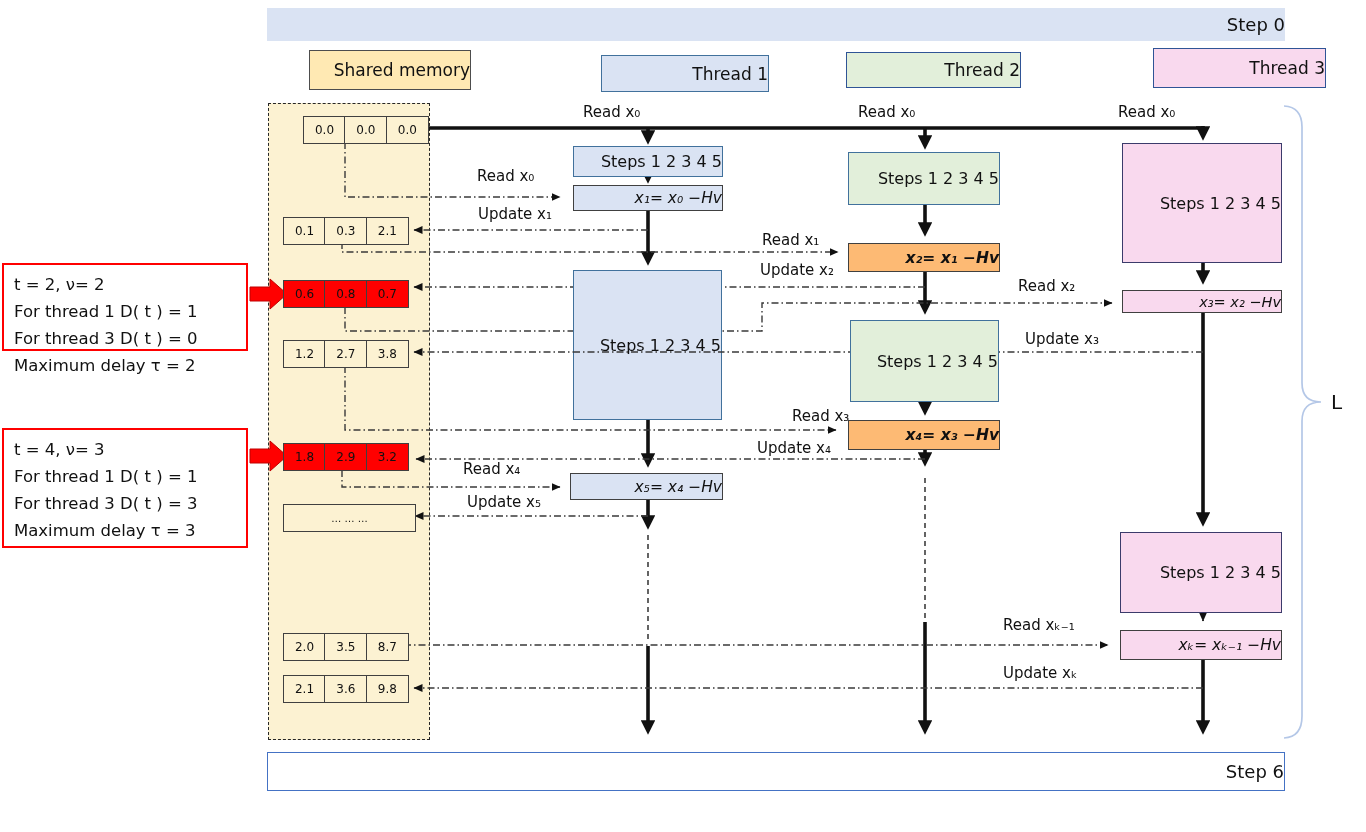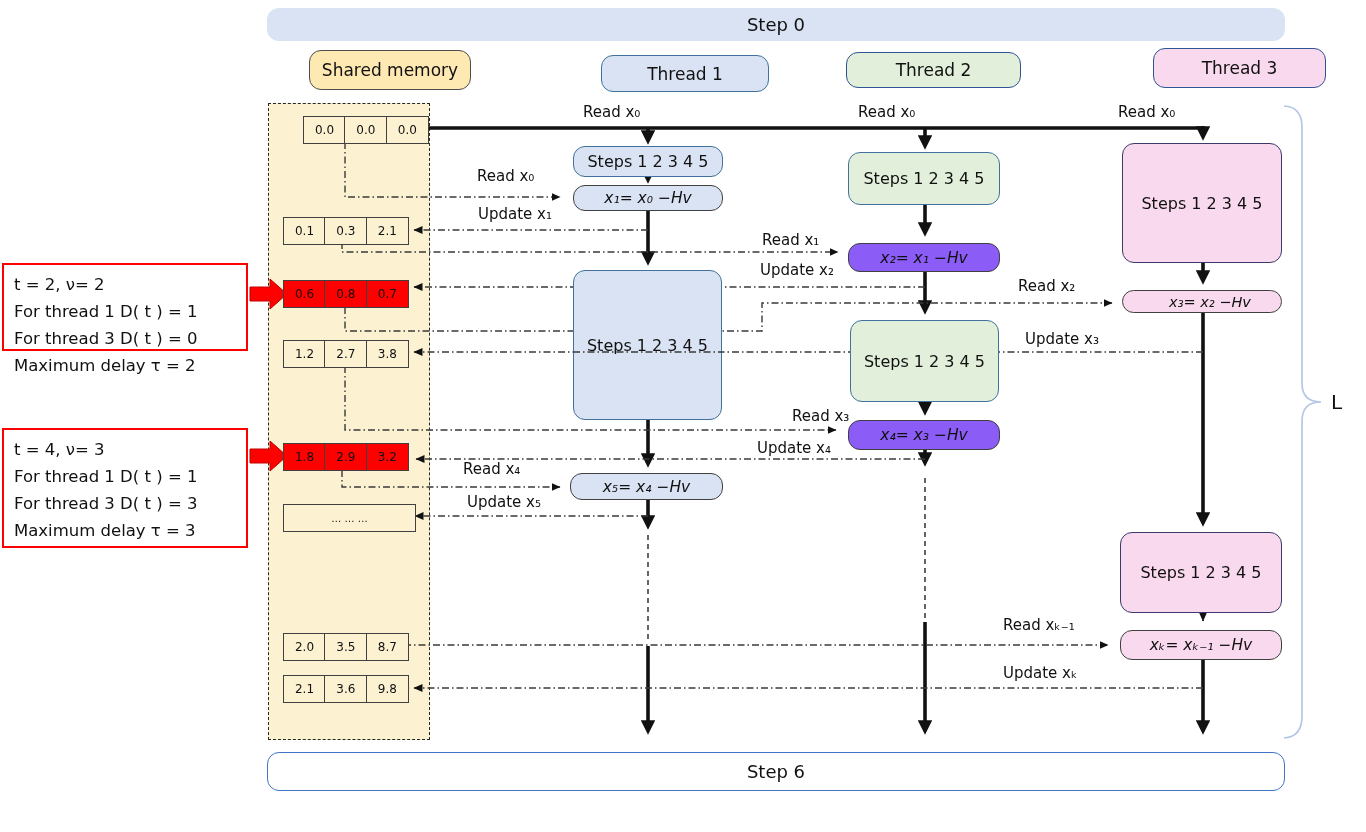--- a/index.html
+++ b/index.html
@@ -6,34 +6,34 @@
   #stage{position:relative;width:1366px;height:832px;background:#fff;overflow:hidden;
          font-family:"DejaVu Sans",sans-serif;color:#111;}
   .abs{position:absolute;box-sizing:border-box;}
   
   #mem-container{z-index:1;}
   #wires{z-index:2;}
   .box,.mem-row{z-index:3;}
   #wires2{z-index:4;}
   .lbl{z-index:5;}
   svg.layer{position:absolute;left:0;top:0;pointer-events:none;}
-  .box{display:flex;align-items:center;justify-content:center;text-align:center;border-radius:12px;}
+  .box{display:flex;align-items:center;justify-content:flex-end;text-align:center;}
   .banner{background:#dae3f3;font-size:18px;}
   .hdr{font-size:17px;margin-left:41px;}
   .hdr-mem{background:#ffe9b3;border:1.3px solid #4d4d4d;}
   .hdr-t1{background:#dae3f3;border:1.4px solid #41719c;}
   .hdr-t2{background:#e2efda;border:1.4px solid #2f5496;}
   .hdr-t3{background:#f9d9ee;border:1.4px solid #2f5496;}
   .steps{font-size:16px;}
   .steps-t1{background:#dae3f3;border:1.4px solid #41719c;}
   .steps-t2{background:#e2efda;border:1.4px solid #41719c;}
   .steps-t3{background:#f9d9ee;border:1.4px solid #3b3b6b;}
   .formula{font-size:15.5px;font-style:italic;}
   .formula-t1{background:#dae3f3;border:1.4px solid #404040;}
-  .formula-t2{background:#8b5cf6;border:1.4px solid #404040;}
+  .formula-t2{background:#fdba74;border:1.4px solid #404040;font-weight:bold;}
   .formula-t3{background:#f9d9ee;border:1.4px solid #404040;}
   #mem-container{background:#fcf2d2;border:1.6px dashed #262626;}
   .mem-row{display:flex;}
   .cell{width:41px;height:26px;border:1.6px solid #404040;margin-left:-1.6px;
         display:flex;align-items:center;justify-content:center;font-size:12px;background:#fcf2d2;}
   .cell:first-child{margin-left:0;}
   .hl .cell{background:#ff0000;}
   .mem-ellipsis{width:131px;height:26px;border:1.6px solid #404040;display:flex;
         align-items:center;justify-content:center;font-size:10px;background:#fcf2d2;}
   .lbl{position:absolute;font-size:15px;white-space:nowrap;}

